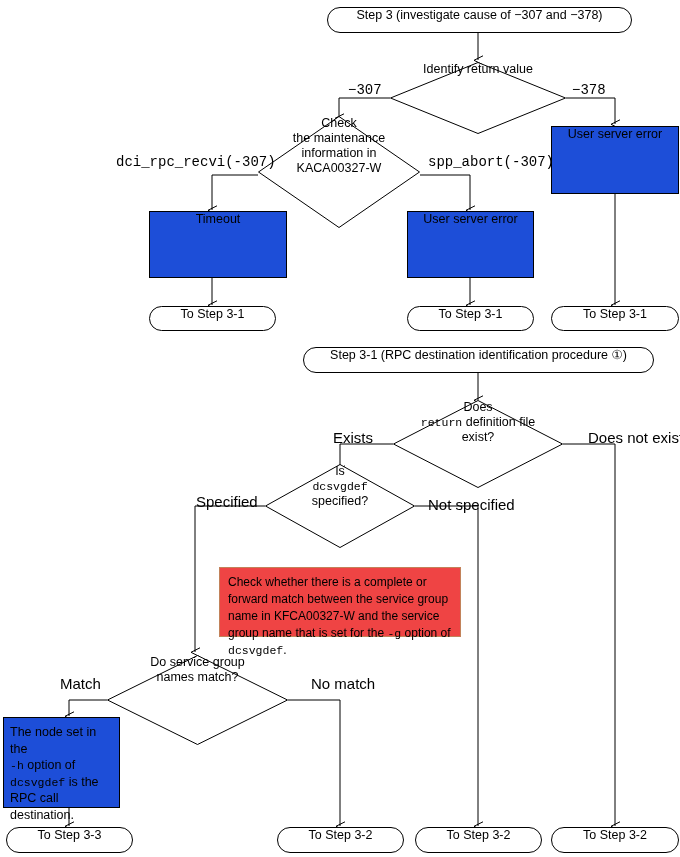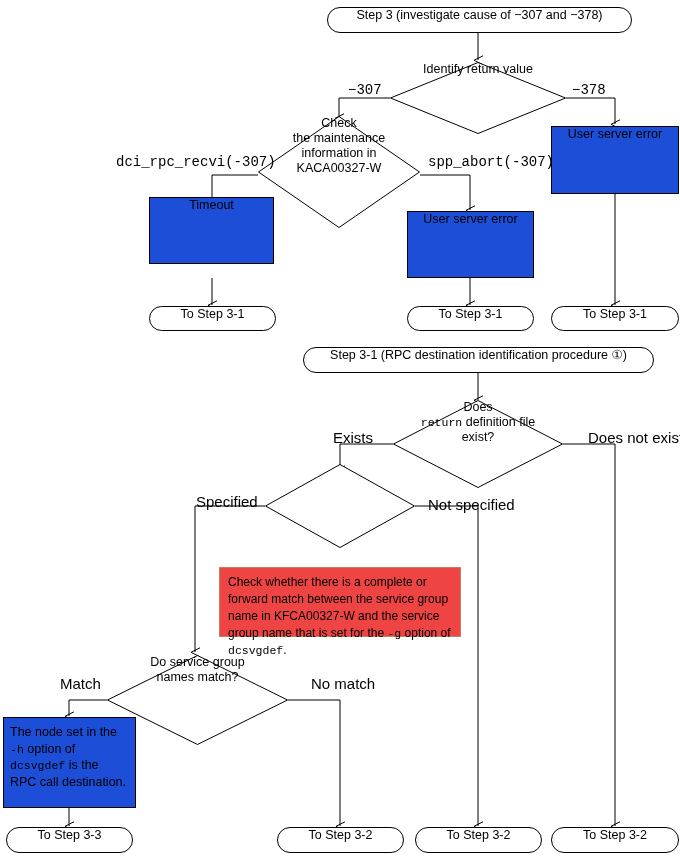--- a/index.html
+++ b/index.html
@@ -171,21 +171,21 @@
     </svg>
     <div class="dia-label">Check
 the maintenance
 information in
 KACA00327-W</div>
   </div>
 
   <div class="edge-label mono" style="left:116px; top:155px;">dci_rpc_recvi(-307)</div>
   <div class="edge-label mono" style="left:428px; top:155px;">spp_abort(-307)</div>
 
-  <div class="node process" style="left:149px; top:197px; width:125px; height:67px;">
+  <div class="node process" style="left:149px; top:211px; width:138px; height:67px;">
     <span>Timeout</span>
   </div>
 
   <div class="node process" style="left:407px; top:211px; width:127px; height:67px;">
     <span>User server error</span>
   </div>
 
   <div class="node process" style="left:551px; top:126px; width:128px; height:68px;">
     <span>User server error</span>
   </div>
@@ -211,41 +211,42 @@
     <div class="dia-label"><span>Does</span><br><span class="mono">return</span><span> definition file</span><br><span>exist?</span></div>
   </div>
 
   <div class="edge-label" style="left:333px; top:430px;">Exists</div>
   <div class="edge-label" style="left:567px; top:430px;padding-left:21px;">Does not exist</div>
 
   <div class="node decision" style="left:265px; top:464px; width:150px; height:84px;">
     <svg class="dia-shape" viewBox="0 0 150 84" preserveAspectRatio="none">
       <polygon points="75,0.5 149.5,42 75,83.5 0.5,42" fill="#ffffff" stroke="#000000" stroke-width="1" vector-effect="non-scaling-stroke"></polygon>
     </svg>
+    <div class="dia-label"><span>Is</span><br><span class="mono">dcsvgdef</span><br><span>specified?</span></div>
   </div>
 
   <div class="edge-label" style="left:196px; top:494px;">Specified</div>
   <div class="edge-label" style="left:428px; top:497px;">Not specified</div>
 
   <div class="node note" style="left:219px; top:567px; width:242px; height:70px;">
     <div><span>Check whether there is a complete or forward match between the service group name in KFCA00327-W and the service group name that is set for the </span><span class="mono">-g</span><span> option of </span><span class="mono">dcsvgdef</span><span>.</span></div>
   </div>
 
   <div class="node decision" style="left:107px; top:655px; width:181px; height:90px;">
     <svg class="dia-shape" viewBox="0 0 181 90" preserveAspectRatio="none">
       <polygon points="90.5,0.5 180.5,45 90.5,89.5 0.5,45" fill="#ffffff" stroke="#000000" stroke-width="1" vector-effect="non-scaling-stroke"></polygon>
     </svg>
     <div class="dia-label">Do service group
 names match?</div>
   </div>
 
   <div class="edge-label" style="left:60px; top:676px;">Match</div>
   <div class="edge-label" style="left:293px; top:676px;padding-left:18px;">No match</div>
 
-  <div class="node process left-text" style="left:3px; top:717px; width:133px; height:91px;">
+  <div class="node process left-text" style="left:3px; top:717px; width:117px; height:91px;">
     <div><span>The node set in the</span><br><span class="mono">-h</span><span> option of</span><br><span class="mono">dcsvgdef</span><span> is the</span><br><span>RPC call destination.</span></div>
   </div>
 
   <div class="node terminator" style="left:6px; top:827px; width:127px; height:26px;">
     <span>To Step 3-3</span>
   </div>
   <div class="node terminator" style="left:277px; top:827px; width:127px; height:26px;">
     <span>To Step 3-2</span>
   </div>
   <div class="node terminator" style="left:415px; top:827px; width:127px; height:26px;">

